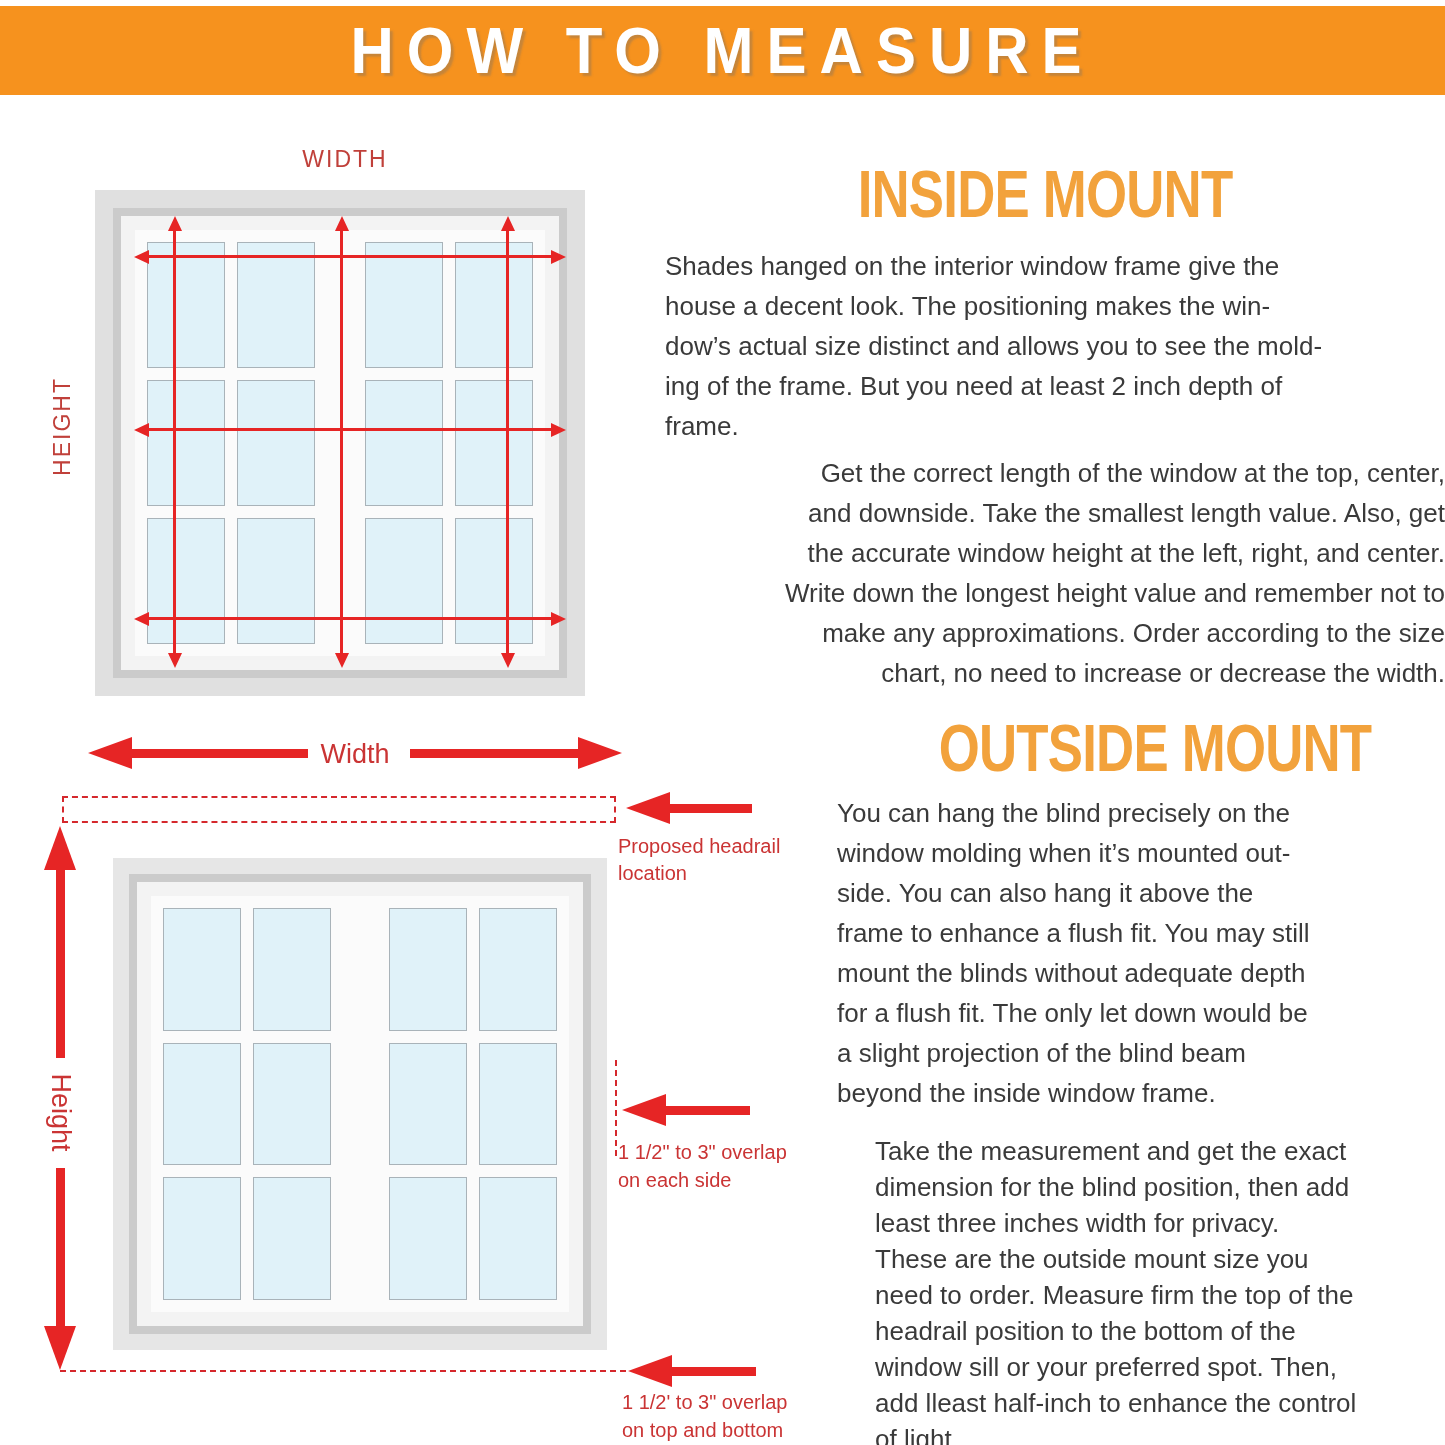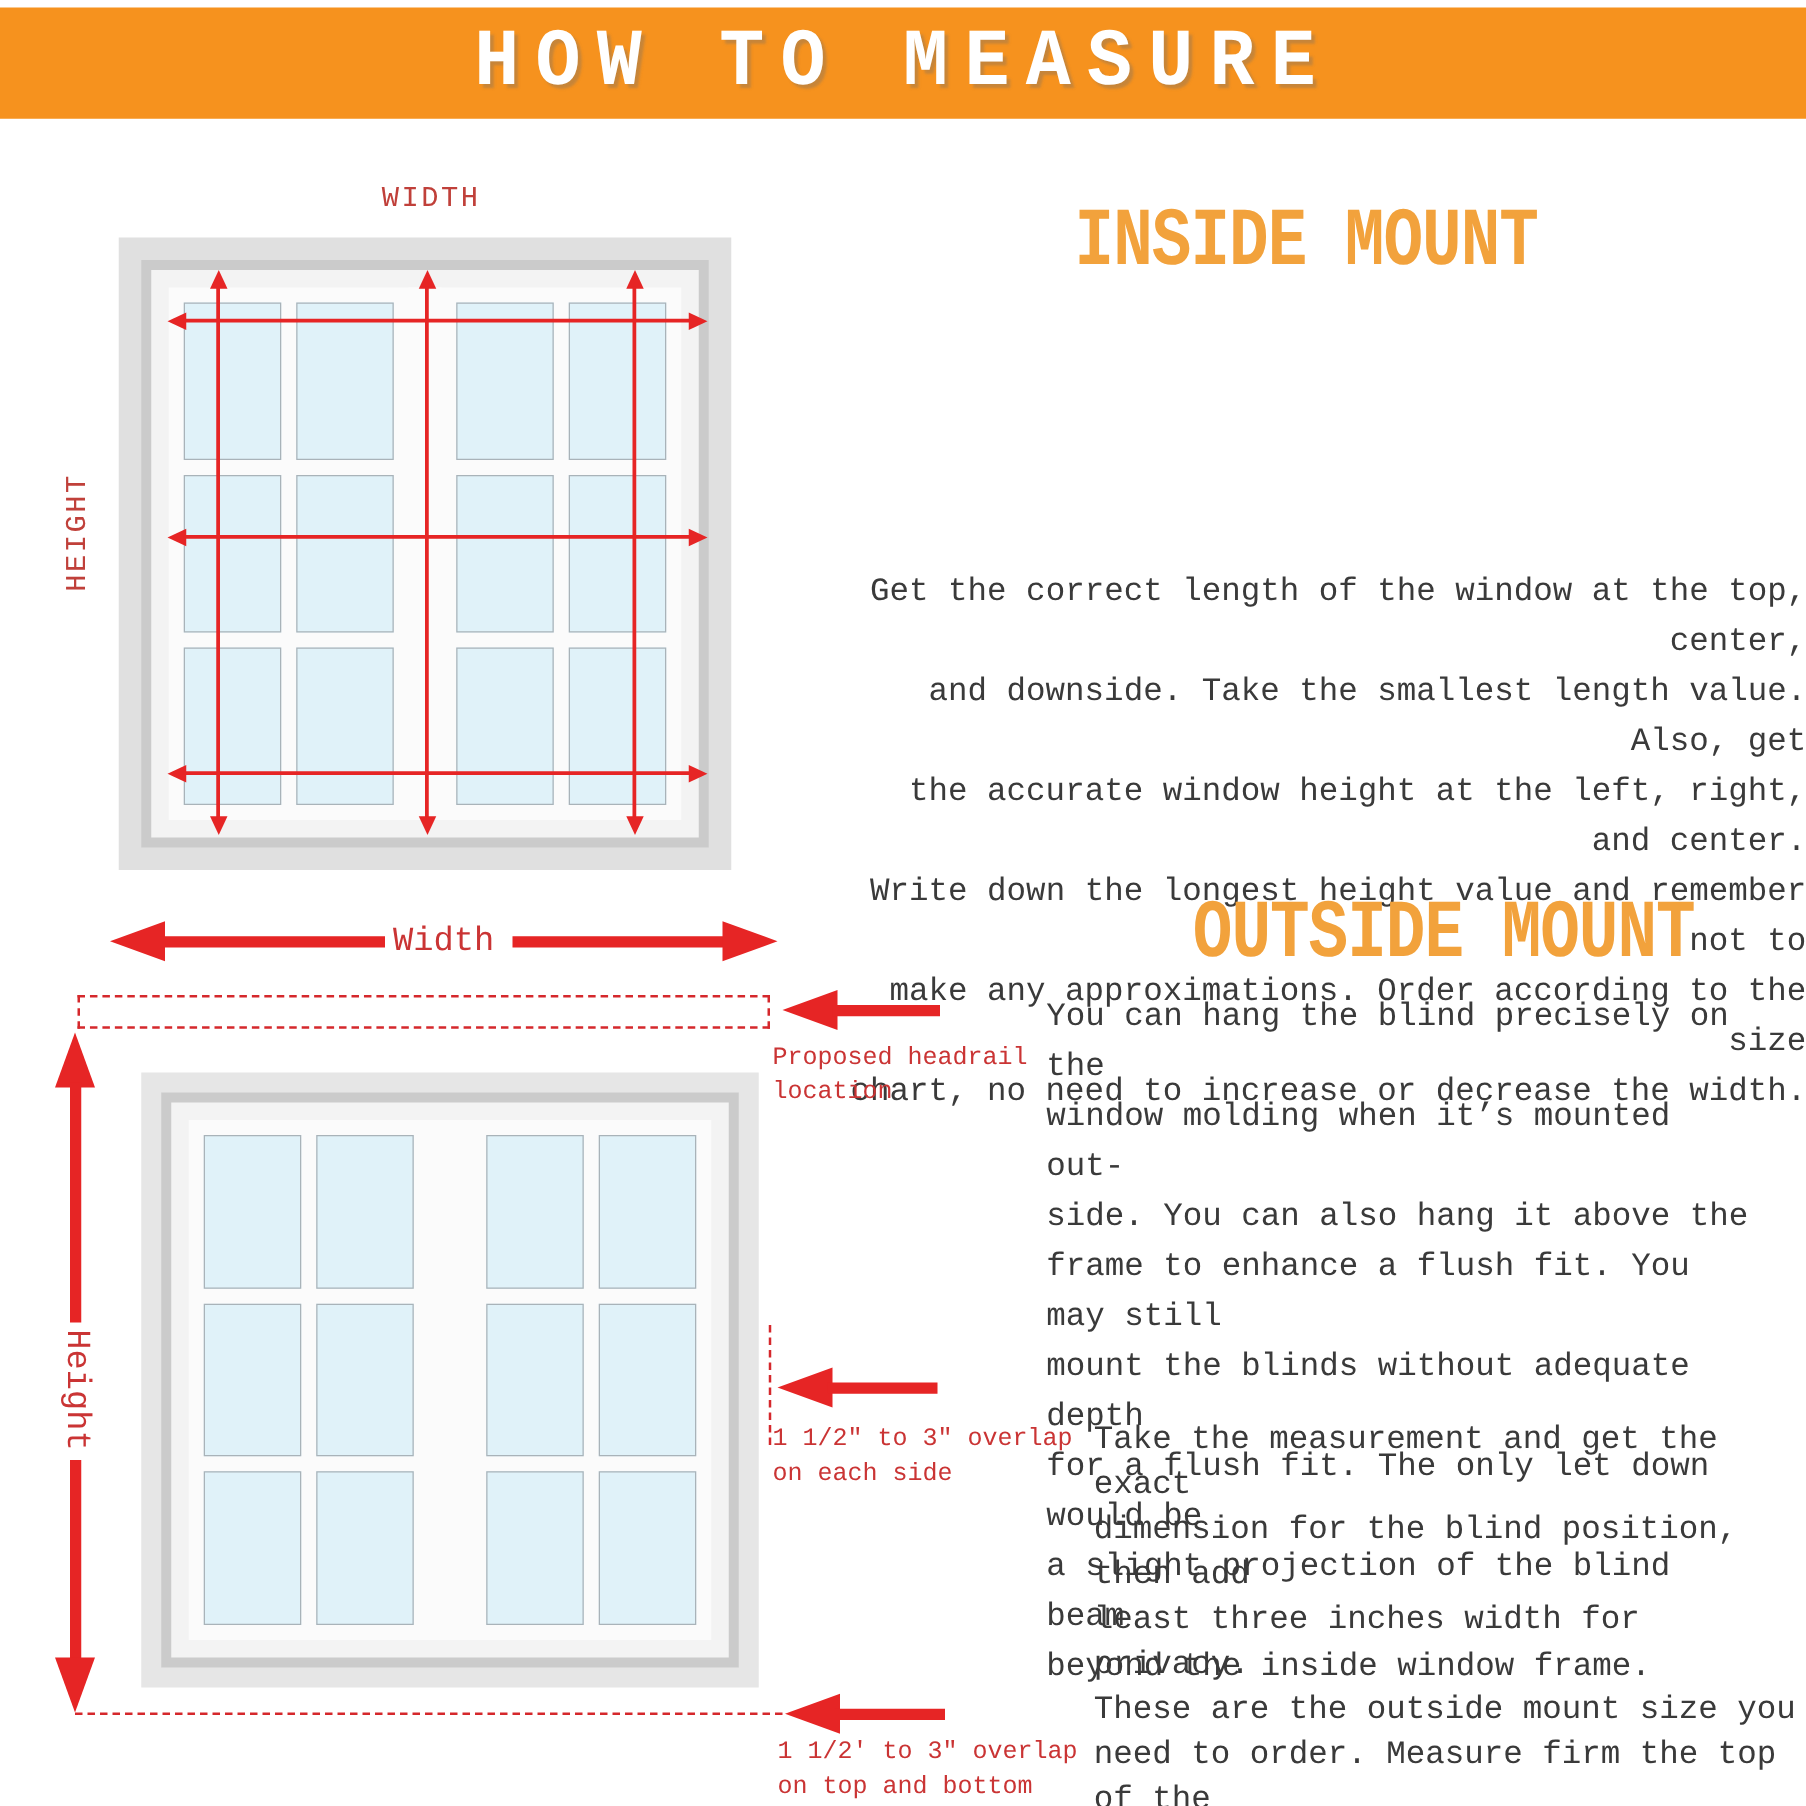--- a/index.html
+++ b/index.html
@@ -1,18 +1,18 @@
 <!DOCTYPE html>
 <html><head>
 <meta charset="utf-8">
 <style>
   html,body{margin:0;padding:0;background:#fff;}
   *{box-sizing:border-box;}
   .page{position:relative;width:1445px;height:1445px;background:#ffffff;overflow:hidden;
-        font-family:Liberation Mono, monospace;}
+        font-family:Liberation Sans, sans-serif;}
 
   
   .banner{position:absolute;left:0;top:6px;width:1445px;height:89px;background:#f6921e;
           display:flex;align-items:center;justify-content:center;}
   .banner span{color:#ffffff;font-size:60px;font-weight:bold;letter-spacing:13px;
                text-shadow:3px 3px 2px rgba(110,110,110,.35);transform:scaleY(1.08);}
 
   
   .sec-heading{position:absolute;text-align:center;color:#f2a23c;font-weight:bold;
                font-size:66px;letter-spacing:-1px;transform:scaleX(.8);transform-origin:50% 50%;
@@ -120,20 +120,25 @@
     <span class="ln"></span>
     <span class="tri hd"></span>
   </div>
   <div class="mv" style="left:501px;top:216px;width:14px;height:452px;">
     <span class="tri hu"></span>
     <span class="ln"></span>
     <span class="tri hd"></span>
   </div>
 
   <div class="sec-heading" style="left:660px;top:156px;width:770px;">INSIDE MOUNT</div>
+  <div class="para" style="left:665px;top:246px;width:780px;line-height:40px;">Shades hanged on the interior window frame give the
+house a decent look. The positioning makes the win-
+dow’s actual size distinct and allows you to see the mold-
+ing of the frame. But you need at least 2 inch depth of
+frame.</div>
   <div class="para" style="left:665px;top:453px;width:780px;line-height:40px;text-align:right;">Get the correct length of the window at the top, center,
 and downside. Take the smallest length value. Also, get
 the accurate window height at the left, right, and center.
 Write down the longest height value and remember not to
 make any approximations. Order according to the size
 chart, no need to increase or decrease the width.</div>
 
   <div class="sec-heading" style="left:875px;top:710px;width:560px;">OUTSIDE MOUNT</div>
   <div class="para" style="left:837px;top:793px;width:565px;line-height:40px;">You can hang the blind precisely on the
 window molding when it’s mounted out-

